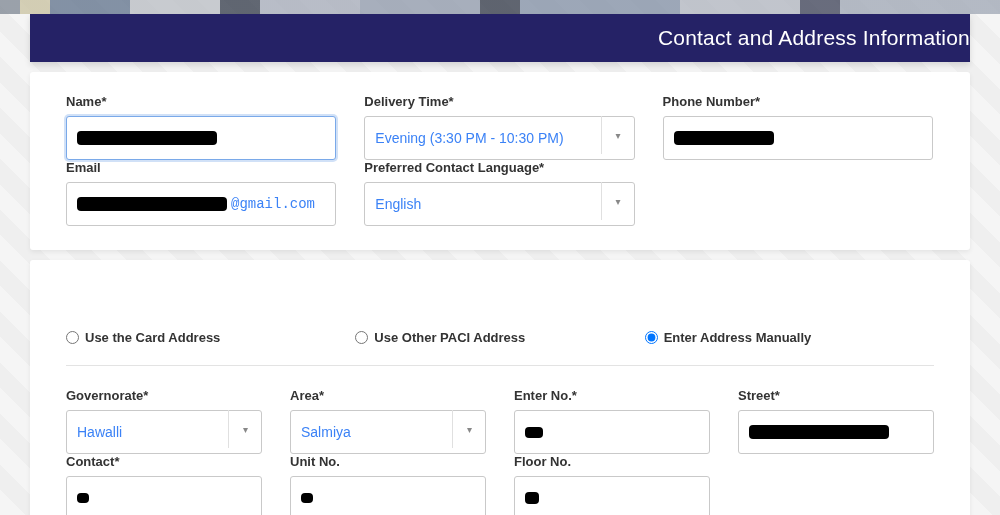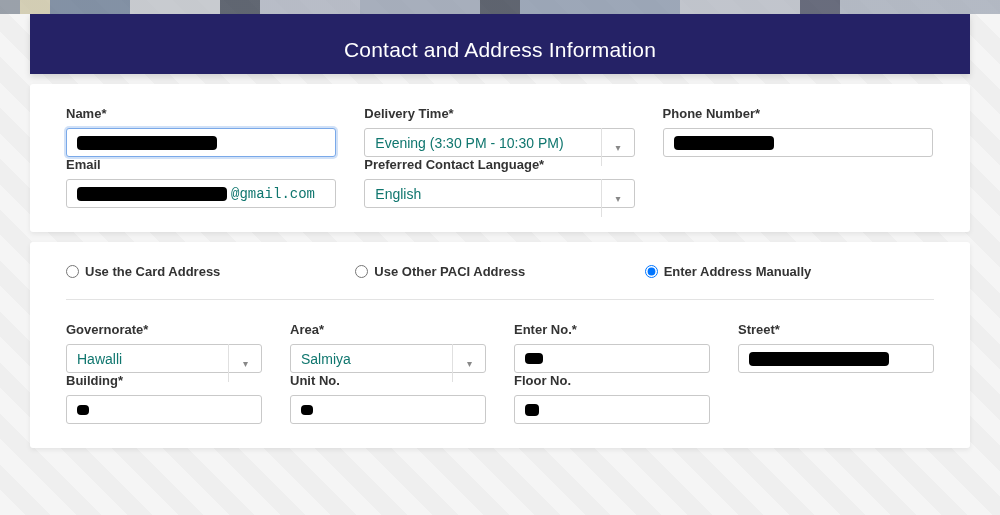--- a/index.html
+++ b/index.html
@@ -28,22 +28,22 @@
   .title-bar {
     width: calc(100% - 60px);
     margin: 0 30px;
     background: #252266;
     box-shadow: 0 3px 6px rgba(0,0,0,.12);
   }
   .title-bar h1 {
     color: #fff;
     font-size: 21px;
     font-weight: 500;
-    text-align: center;
-    padding: 24px 0 12px;
+    text-align: right;
+    padding: 12px 0 12px;
     letter-spacing: .2px;
   }
 
   .card {
     background: #fff;
     width: calc(100% - 60px);
     margin: 10px 30px 0;
     border-radius: 3px;
     box-shadow: 0 2px 5px rgba(0,0,0,.07);
     padding: 22px 36px 24px;
@@ -58,26 +58,26 @@
   }
 
   .row { display: flex; gap: 28px; }
   .row + .row { }
   .col { flex: 1 1 0; }
   .col-3  { flex: 0 0 calc(33.33% - 19px); }
   .col-4  { flex: 0 0 calc(25% - 21px); }
 
   .inp, .sel {
     width: 100%;
-    height: 29px;
+    height: 44px;
     border: 1px solid #c9c9c9;
     border-radius: 3px;
     padding: 0 10px;
     font-size: 14px;
-    color: #0f766e;
+    color: #3b82f6;
     background: #fff;
     outline: none;
   }
   .inp.focused { border-color: #7aa9e9; box-shadow: 0 0 0 2px rgba(122,169,233,.35); }
 
   
   .sel-wrap { position: relative; }
   .sel-wrap .chev {
     position: absolute;
     right: 0; top: 0;
@@ -108,21 +108,21 @@
 
   
   .radio-row {
     display: flex;
     align-items: center;
     gap: 0;
     border-bottom: 1px solid #e3e3e3;
     padding-bottom: 20px;
     margin-bottom: 22px;
   }
-  .radio-col { flex: 1 1 0; display: flex; align-items: center; gap: 6px; }
+  .radio-col { flex: 1 1 0; display: flex; align-items: center; gap: 6px; margin-top: 48px; }
   .radio-col input[type=radio] { width: 13px; height: 13px; }
   .radio-col label { font-size: 13px; font-weight: 700; color: #333; }
 
   
   .disp {
     display: flex;
     align-items: center;
     gap: 4px;
     padding-left: 10px;
     font-family: Liberation Mono, monospace;
@@ -233,21 +233,21 @@
       <div class="col col-4">
         <label class="field-label">Street*</label>
         <div class="inp disp">
           <span class="scribble" style="width:140px"></span>
         </div>
       </div>
     </div>
 
     <div class="row">
       <div class="col col-4">
-        <label class="field-label">Building*</label>
+        <label class="field-label">Contact*</label>
         <div class="inp disp">
           <span class="scribble" style="width:12px;height:10px"></span>
         </div>
       </div>
       <div class="col col-4">
         <label class="field-label">Unit No.</label>
         <div class="inp disp">
           <span class="scribble" style="width:12px;height:10px"></span>
         </div>
       </div>

